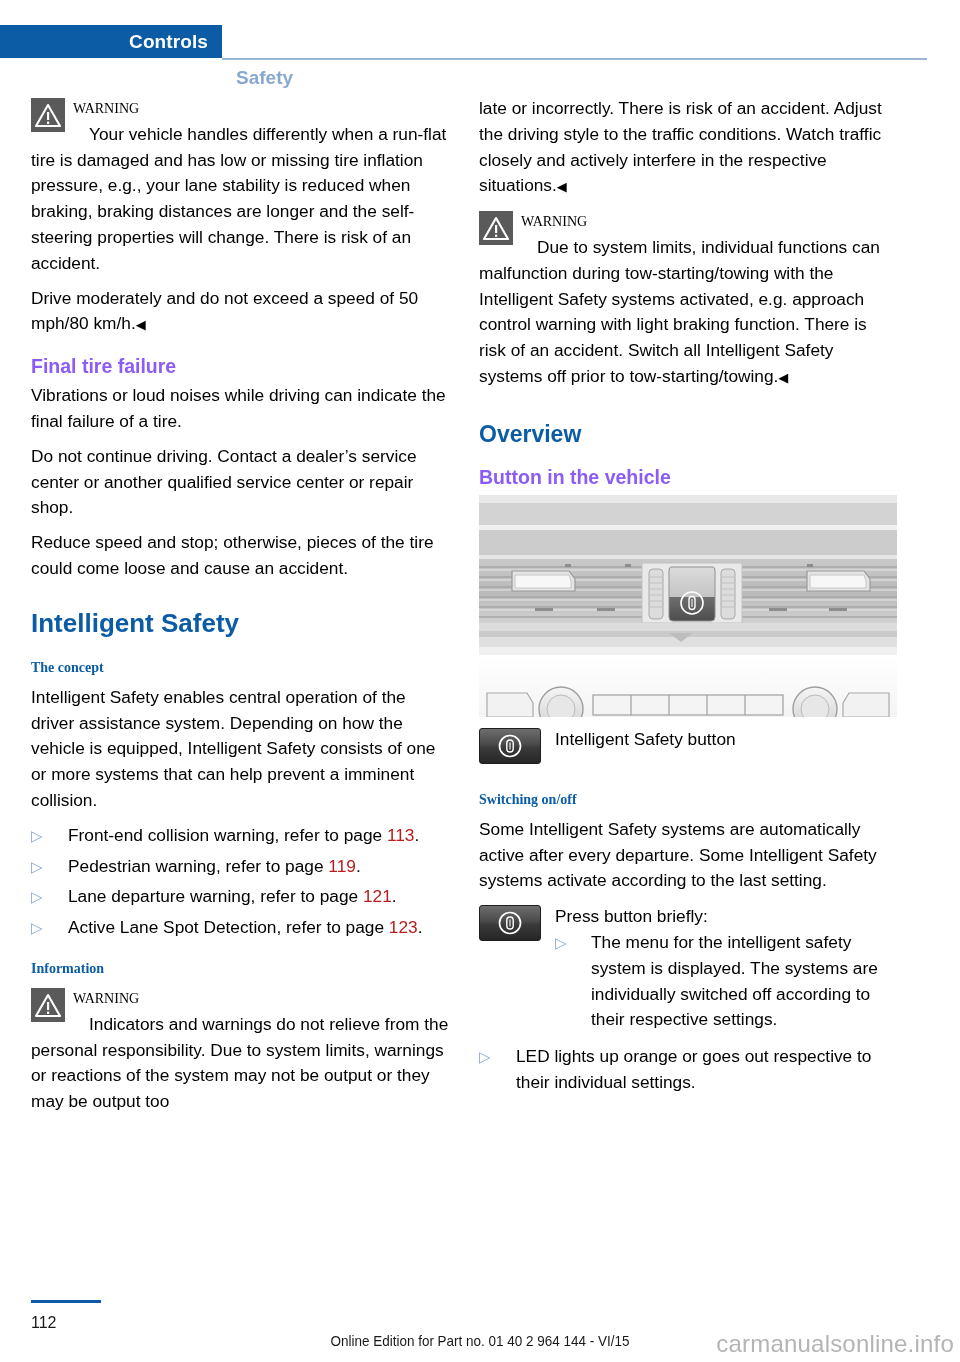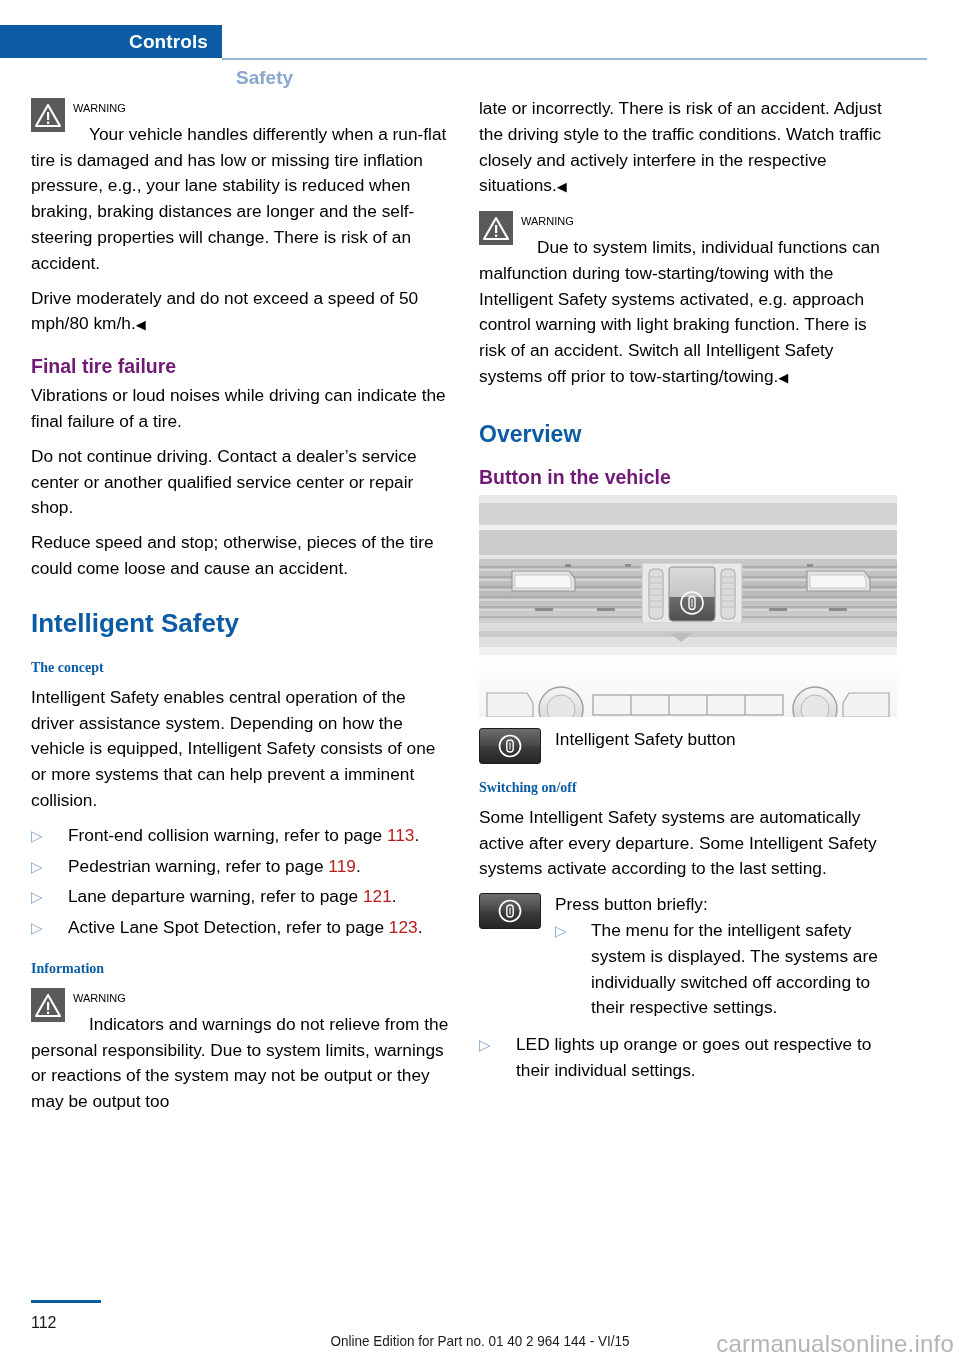--- a/index.html
+++ b/index.html
@@ -98,40 +98,41 @@
     font-size: 14px;
     font-weight: bold;
     color: #0b5ca4;
     margin: 16px 0 5px 0;
     line-height: 24px;
     font-family: Liberation Serif, serif;
   }
   h3.h-sub {
     font-size: 19.5px;
     font-weight: bold;
-    color: #701a75;
+    color: #8b5cf6;
     margin: 16px 0 5px 0;
     line-height: 24px;
   }
   h2.h-sec.first { margin-top: 0; }
 
   
   .warn-block { position: relative; margin: 0 0 9px 0; }
   .warn-icon {
     float: left;
     width: 34px;
     height: 34px;
     background: #5a5a5a;
     margin: 2px 8px 0 0;
     position: relative;
   }
   .warn-icon svg { display: block; }
   .warn-title {
-    font-size: 11px;
+    font-size: 14px;
     line-height: 25.8px;
+    font-family: Liberation Serif, serif;
   }
   .warn-body {
     font-size: 17.3px;
     line-height: 25.8px;
     text-indent: 16px;
   }
   .endmark { font-size: 13px; letter-spacing: 0; }
 
   
   ul.blist {
@@ -466,21 +467,21 @@
       <svg width="60" height="34" viewBox="0 0 60 34">
         <circle cx="30" cy="17" r="10.5" fill="none" stroke="#ffffff" stroke-width="1.7"></circle>
         <rect x="26.8" y="11" width="6.4" height="12" rx="3.2" fill="none" stroke="#ffffff" stroke-width="1.4"></rect>
         <line x1="30" y1="13.5" x2="30" y2="20.5" stroke="#ffffff" stroke-width="1.1"></line>
       </svg>
     </div>
     <span class="icon-row-text">Intelligent Safety button</span>
     <div class="icon-row-after"></div>
   </div>
 
-  <h2 class="h-sec" style="margin-top:8px;">Switching on/off</h2>
+  <h2 class="h-sec" style="margin-top:20px;">Switching on/off</h2>
   <p class="para">Some Intelligent Safety systems are automatically active after every departure. Some Intelligent Safety systems activate according to the last setting.</p>
 
   <div class="icon-row" style="margin-top:10px;">
     <div class="btn-icon">
       <svg width="60" height="34" viewBox="0 0 60 34">
         <circle cx="30" cy="17" r="10.5" fill="none" stroke="#ffffff" stroke-width="1.7"></circle>
         <rect x="26.8" y="11" width="6.4" height="12" rx="3.2" fill="none" stroke="#ffffff" stroke-width="1.4"></rect>
         <line x1="30" y1="13.5" x2="30" y2="20.5" stroke="#ffffff" stroke-width="1.1"></line>
       </svg>
     </div>

